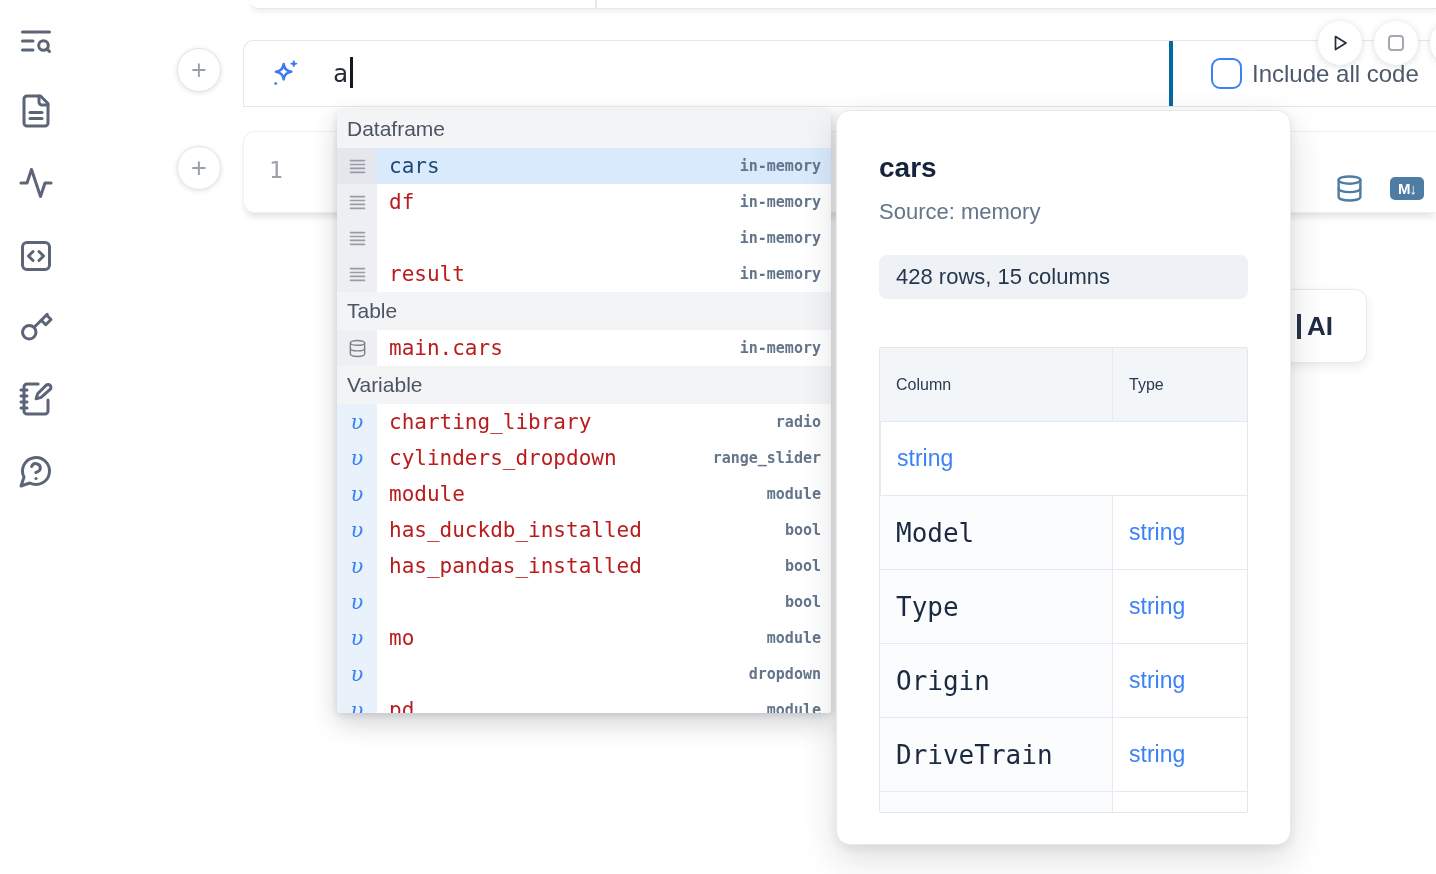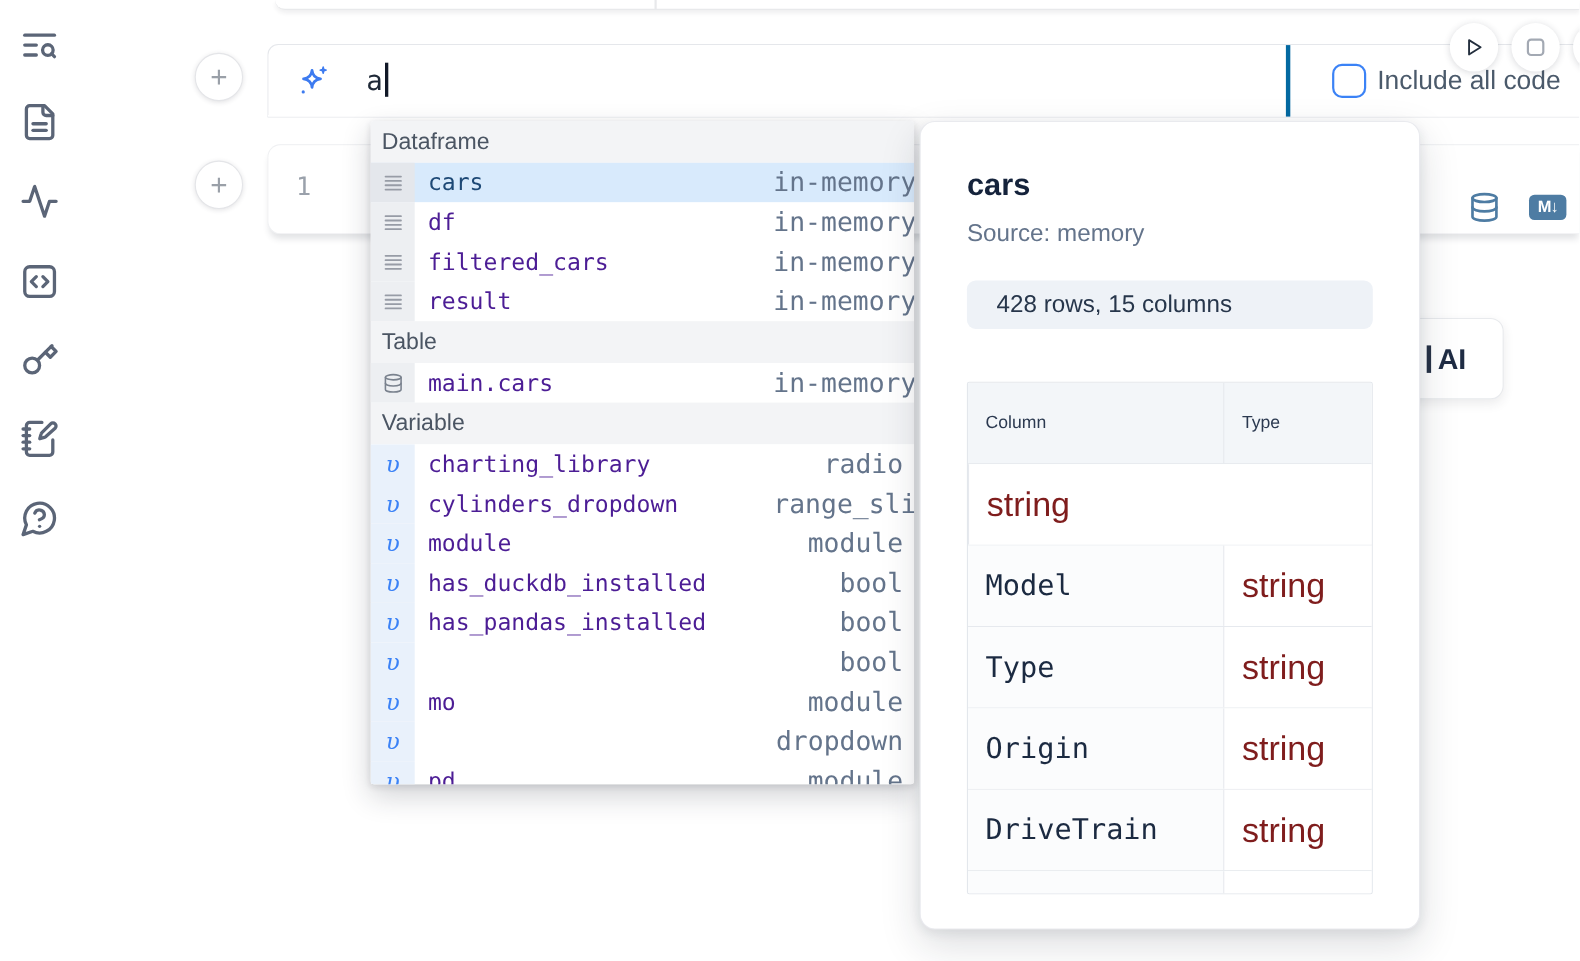--- a/index.html
+++ b/index.html
@@ -65,48 +65,48 @@
     border-radius:3px; box-shadow:0 10px 26px rgba(30,35,50,.20), 0 2px 6px rgba(30,35,50,.12);
     overflow:hidden; z-index:20; }
   .ac-header { height:38px; background:#f3f4f6; color:#4b5563; font-size:21px;
     font-family:Liberation Sans, sans-serif; display:flex; align-items:center; padding-left:10px; }
   .ac-row { height:36px; display:flex; align-items:stretch; background:#fff; cursor:pointer;
     padding-right:10px; }
   .ac-ic { flex:0 0 40px; display:flex; align-items:center; justify-content:center; }
   .ac-row.kind-dataframe .ac-ic, .ac-row.kind-table .ac-ic { background:#edeff2; }
   .ac-row.kind-variable .ac-ic { background:#e9f1fb; }
   .ac-ic i { font-family:"DejaVu Serif", serif; font-style:italic; color:#3b82f6; font-size:21px; }
-  .ac-name { font-family:"DejaVu Sans Mono", monospace; font-size:21px; color:#4c1d95;
+  .ac-name { font-family:"DejaVu Sans Mono", monospace; font-size:21px; color:#b91c1c;
     display:flex; align-items:center; padding-left:12px; white-space:nowrap; }
-  .ac-type { font-family:"DejaVu Sans Mono", monospace; font-size:24px; color:#64748b;
+  .ac-type { font-family:"DejaVu Sans Mono", monospace; font-size:15px; color:#64748b;
     margin-left:auto; width:118px; text-align:right; white-space:nowrap; overflow:visible;
-    display:block; line-height:36px; flex:0 0 auto; }
+    display:block; line-height:36px; flex:0 0 auto;font-weight:bold; }
   .ac-row.selected { background:#d8eafc; }
   .ac-row.selected .ac-ic { background:#e4e7ec; }
   .ac-row.selected .ac-name { color:#1e4976; }
 
   
   .df-popup { position:absolute; left:836px; top:110px; width:455px; height:735px; background:#fff;
     border:1px solid #e9eaee; border-radius:14px;
     box-shadow:0 14px 36px rgba(30,35,50,.15), 0 3px 10px rgba(30,35,50,.08);
     padding:40px 42px; z-index:30; }
   .df-title { font-size:28px; font-weight:bold; color:#15233b; line-height:34px; }
   .df-source { margin-top:14px; font-size:22px; color:#64748b; }
   .df-pill { margin-top:30px; height:44px; background:#eef2f7; border-radius:8px; font-size:22px;
-    color:#27364b; display:flex; align-items:center; padding-left:27px; }
+    color:#27364b; display:flex; align-items:center; padding-left:17px; }
   .df-table { margin-top:48px; width:369px; border:1px solid #e3e7ec; border-radius:2px;
     height:466px; overflow:hidden; }
   .df-tr { display:flex; border-top:1px solid #e6e9ee; height:74px; }
   .df-tr.header { border-top:none; height:73px; background:#f3f6f9; }
   .df-c1 { flex:0 0 232px; padding-left:16px; display:flex; align-items:center; background:#fbfcfd; }
   .df-c2 { flex:1; border-left:1px solid #e6e9ee; padding-left:16px; display:flex; align-items:center; background:#fff; }
   .df-tr.header .df-c1, .df-tr.header .df-c2 { background:transparent; }
   .df-tr.header .hd { font-size:16px; color:#2b3950; }
   .df-col-name { font-family:"DejaVu Sans Mono", monospace; font-size:26px; color:#1b2a41; }
-  .df-col-type { font-size:31px; color:#7f1d1d; }
+  .df-col-type { font-size:23px; color:#3b82f6; }
   .df-tr.clipped { height:40px; }
 </style>
 </head>
 <body>
 
 <div class="sidebar">
   <div class="side-icon" style="top:22px">
     <svg width="36" height="36" viewBox="0 0 24 24" fill="none" stroke-width="2" stroke-linecap="round" stroke-linejoin="round">
         <path d="M21 6H3"></path>
         <path d="M10 12H3"></path>
@@ -241,21 +241,20 @@
     </div>
     <div class="ac-row kind-dataframe">
       <span class="ac-ic">
         <svg width="21" height="21" viewBox="0 0 24 24" stroke="#979ca6" stroke-width="1.9" stroke-linecap="round" fill="none">
           <path d="M4 5.2h16"></path>
           <path d="M4 9.7h16"></path>
           <path d="M4 14.2h16"></path>
           <path d="M4 18.7h16"></path>
         </svg>
       </span>
-      <span class="ac-name">filtered_cars</span>
       <span class="ac-type">in-memory</span>
     </div>
     <div class="ac-row kind-dataframe">
       <span class="ac-ic">
         <svg width="21" height="21" viewBox="0 0 24 24" stroke="#979ca6" stroke-width="1.9" stroke-linecap="round" fill="none">
           <path d="M4 5.2h16"></path>
           <path d="M4 9.7h16"></path>
           <path d="M4 14.2h16"></path>
           <path d="M4 18.7h16"></path>
         </svg>

